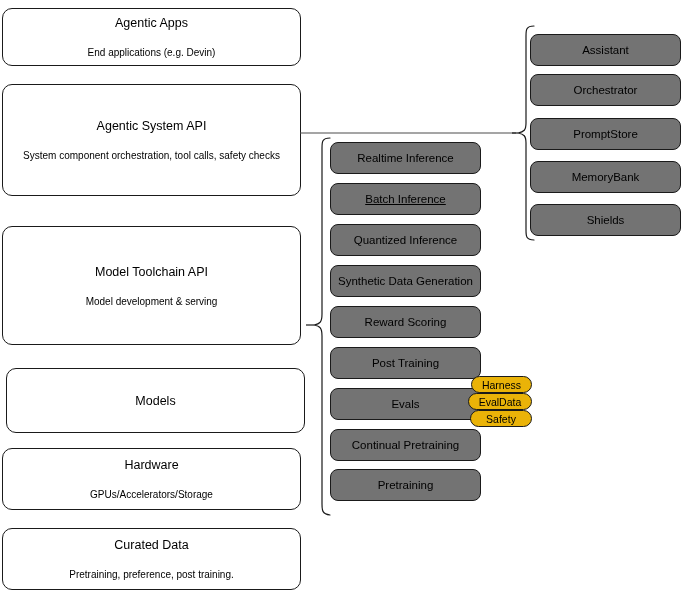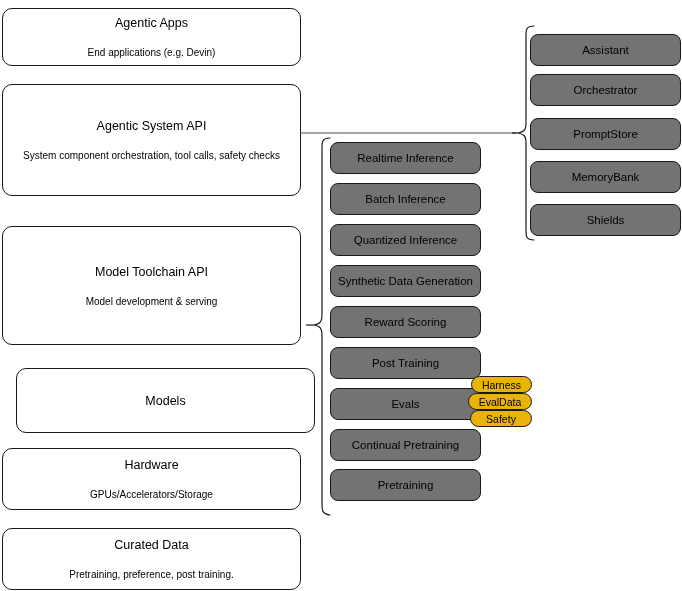--- a/index.html
+++ b/index.html
@@ -101,21 +101,21 @@
   <div class="box" style="left:2px; top:84px; width:299px; height:112px;">
     <div class="layer-title">Agentic System API</div>
     <div class="layer-sub">System component orchestration, tool calls, safety checks</div>
   </div>
 
   <div class="box" style="left:2px; top:226px; width:299px; height:119px;">
     <div class="layer-title">Model Toolchain API</div>
     <div class="layer-sub">Model development &amp; serving</div>
   </div>
 
-  <div class="box" style="left:16px; top:368px; width:299px; height:65px;">
+  <div class="box" style="left:6px; top:368px; width:299px; height:65px;">
     <div class="layer-title">Models</div>
   </div>
 
   <div class="box" style="left:2px; top:448px; width:299px; height:62px;">
     <div class="layer-title">Hardware</div>
     <div class="layer-sub">GPUs/Accelerators/Storage</div>
   </div>
 
   <div class="box" style="left:2px; top:528px; width:299px; height:62px;">
     <div class="layer-title">Curated Data</div>
@@ -150,21 +150,21 @@
                C12 110 14 112 14 119
                L14 206
                C14 212 14 216 22 216" stroke="#1a1a1a" stroke-width="1.2" fill="none" stroke-linecap="round"></path>
       <path d="M6 109 L0 109" stroke="#1a1a1a" stroke-width="1.2" fill="none"></path>
     </svg>
   </div>
 
   <div class="cap-box" style="left:330px; top:142px; width:151px; height:32px;">
     <span>Realtime Inference</span>
   </div>
-  <div class="cap-box" style="left:330px; top:183px; width:151px; height:32px;">
+  <div class="cap-box" style="left:330px; top:183px; width:151px; height:32px;text-decoration:underline;">
     <span>Batch Inference</span>
   </div>
   <div class="cap-box" style="left:330px; top:224px; width:151px; height:32px;">
     <span>Quantized Inference</span>
   </div>
   <div class="cap-box" style="left:330px; top:265px; width:151px; height:32px;">
     <span>Synthetic Data Generation</span>
   </div>
   <div class="cap-box" style="left:330px; top:306px; width:151px; height:32px;">
     <span>Reward Scoring</span>

